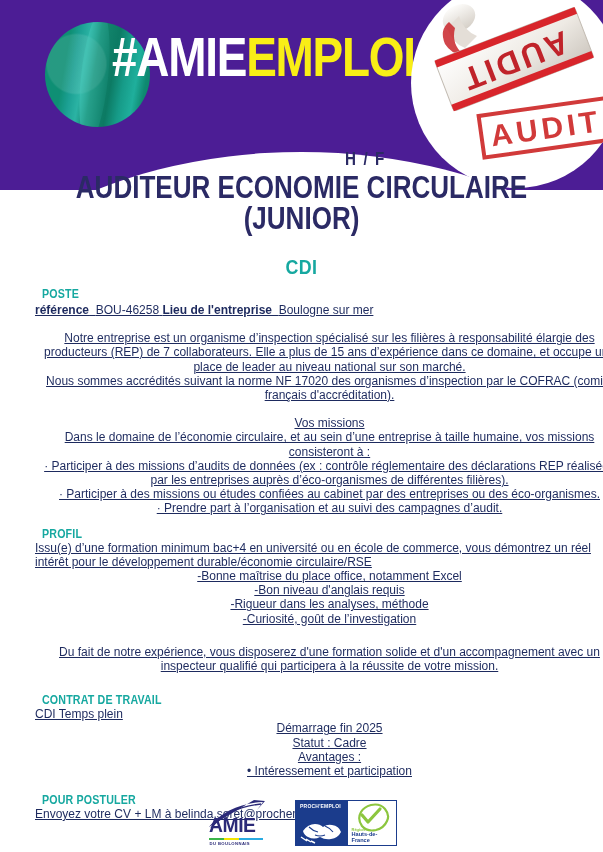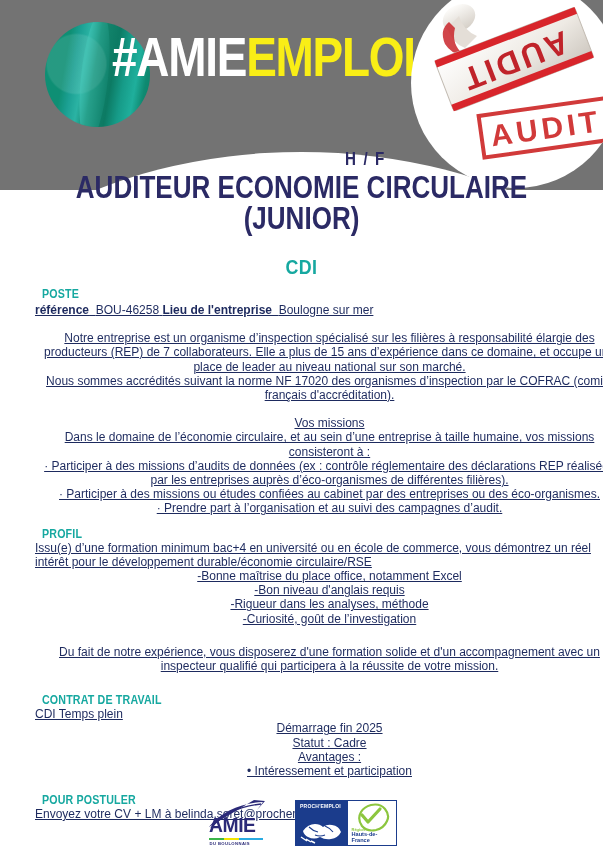--- a/index.html
+++ b/index.html
@@ -15,21 +15,21 @@
     height: 852px;
     overflow: hidden;
     background: #ffffff;
   }
 
   
   .header {
     position: absolute;
     left: 0; top: 0;
     width: 603px; height: 190px;
-    background: #737373;
+    background: #4c1d95;
     overflow: hidden;
   }
   
   .header-arc {
     position: absolute;
     left: -12%;
     top: 152px;
     width: 124%;
     height: 230px;
     background: #ffffff;

